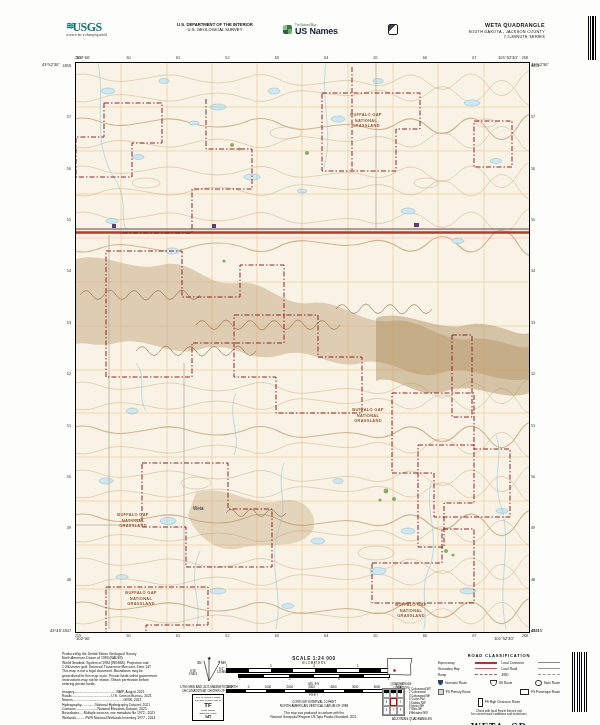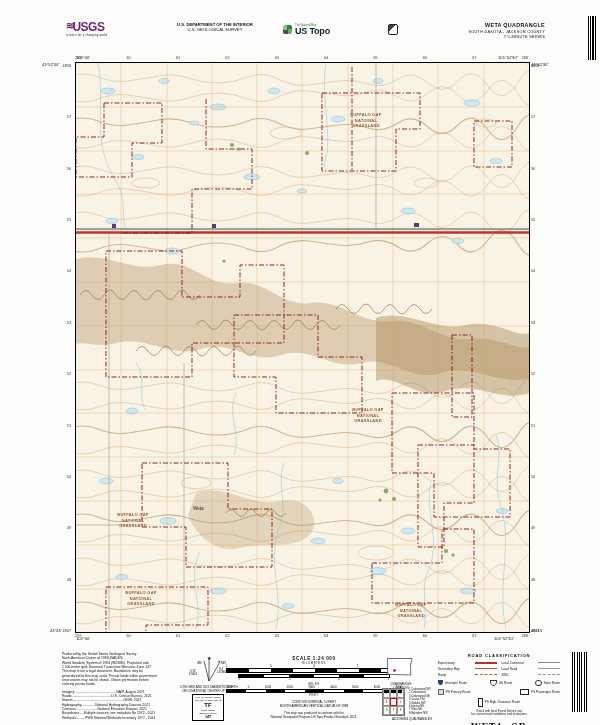--- a/index.html
+++ b/index.html
@@ -1,19 +1,19 @@
 <!DOCTYPE html>
 <html><head>
 <meta charset="utf-8">
 <style>
   html,body{margin:0;padding:0;background:#ffffff;font-family:"Liberation Sans",sans-serif;}
   .sheet{position:relative;width:600px;height:725px;background:#fdfdfc;overflow:hidden;}
   .abs{position:absolute;}
   
-  .usgs-logo{font-weight:bold;font-size:12px;letter-spacing:-.5px;color:#701a75;line-height:11px;}
+  .usgs-logo{font-weight:bold;font-size:12px;letter-spacing:-.5px;color:#0f766e;line-height:11px;font-family:Liberation Serif, serif;}
   .usgs-wave{font-size:10px;vertical-align:2px;letter-spacing:-2px;}
   .usgs-tag{font-size:2.8px;color:#222;letter-spacing:.2px;}
   .dept{font-size:4.2px;line-height:5.4px;text-align:center;color:#111;font-weight:bold;}
   .ntm{font-size:2.7px;color:#2e6b34;}
   .ustopo{font-size:9px;font-weight:bold;color:#123;letter-spacing:-.2px;line-height:8px;}
   .tm-icon{width:9px;height:9px;background:conic-gradient(#3a7d44 0 25%,#6fae6a 0 50%,#2e5f36 0 75%,#8cc08a 0);border-radius:2px;}
   .quadblk{text-align:right;color:#111;}
   .quadblk .l1{font-size:5.4px;font-weight:bold;letter-spacing:.3px;}
   .quadblk .l2,.quadblk .l3{font-size:3.8px;letter-spacing:.3px;margin-top:1.5px;}
   .interagency{width:8px;height:9px;border:1px solid #222;border-radius:2px;background:linear-gradient(135deg,#444 40%,#fff 40%);}
@@ -78,21 +78,21 @@
     <div class="usgs-tag">science for a changing world</div>
   </div>
   <div class="abs dept" style="left:150px;top:22px;width:130px;">
     <div>U.S. DEPARTMENT OF THE INTERIOR</div>
     <div style="font-weight:normal;">U.S. GEOLOGICAL SURVEY</div>
   </div>
   <div class="abs" style="left:283px;top:24px;display:flex;gap:3px;align-items:center;">
     <div class="tm-icon"></div>
     <div>
       <div class="ntm">The National Map</div>
-      <div class="ustopo">US Topo</div>
+      <div class="ustopo">US Names</div>
     </div>
   </div>
   <div class="abs interagency" style="left:388px;top:24px;"></div>
   <div class="abs quadblk" style="left:420px;top:22px;width:125px;">
     <div class="l1">WETA QUADRANGLE</div>
     <div class="l2">SOUTH DAKOTA - JACKSON COUNTY</div>
     <div class="l3">7.5-MINUTE SERIES</div>
   </div>
   <div class="abs barcode" style="left:588px;top:16px;width:8px;height:44px;"></div>
 

